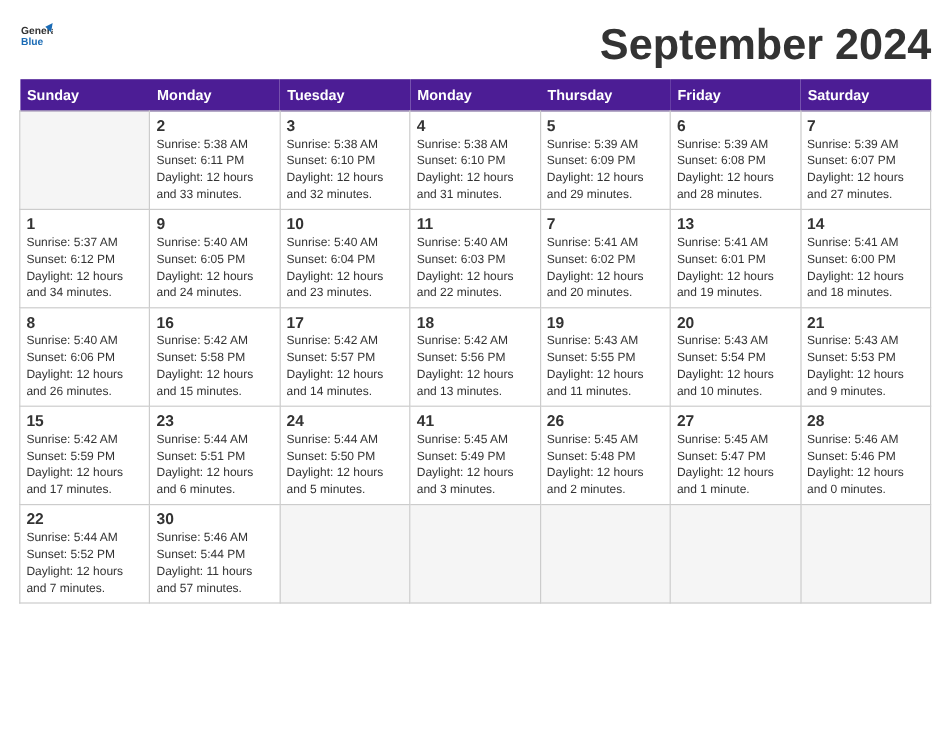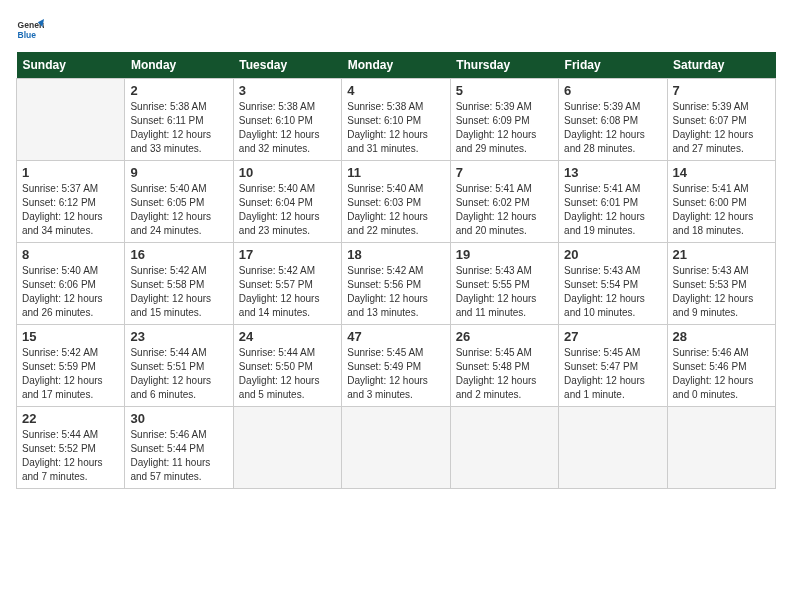--- a/index.html
+++ b/index.html
@@ -38,21 +38,21 @@
       color: #333;
       margin-top: 2px;
     }
     .calendar {
       width: 100%;
       border-collapse: collapse;
       margin-top: 8px;
       font-size: 11px;
     }
     .calendar th {
-      background: #14532d;
+      background: #4c1d95;
       color: #fff;
       text-align: left;
       padding: 6px 6px;
       font-size: 12px;
       font-weight: bold;
     }
     .calendar td {
       border: 1px solid #ccc;
       vertical-align: top;
       padding: 4px 5px;
@@ -80,20 +80,21 @@
 
 <div class="header-logo">
   <div class="logo">
     <svg class="logo-icon" viewBox="0 0 36 36">
       <text x="2" y="16" font-size="11" font-weight="bold" fill="#333">General</text>
       <text x="2" y="28" font-size="11" font-weight="bold" fill="#1a6bb5">Blue</text>
       <polygon points="28,8 36,4 34,14" fill="#1a6bb5"></polygon>
     </svg>
   </div>
   <div class="title-block">
+    <div class="month-title">September 2024</div>
   </div>
 </div>
 
 <table class="calendar">
   <thead>
     <tr id="weekday-header">
         <th>Sunday</th>
         <th>Monday</th>
         <th>Tuesday</th>
         <th>Monday</th>
@@ -127,21 +128,21 @@
         <td><span class="day-number">17</span><span class="day-info">Sunrise: 5:42 AM<br>Sunset: 5:57 PM<br>Daylight: 12 hours and 14 minutes.</span></td>
         <td><span class="day-number">18</span><span class="day-info">Sunrise: 5:42 AM<br>Sunset: 5:56 PM<br>Daylight: 12 hours and 13 minutes.</span></td>
         <td><span class="day-number">19</span><span class="day-info">Sunrise: 5:43 AM<br>Sunset: 5:55 PM<br>Daylight: 12 hours and 11 minutes.</span></td>
         <td><span class="day-number">20</span><span class="day-info">Sunrise: 5:43 AM<br>Sunset: 5:54 PM<br>Daylight: 12 hours and 10 minutes.</span></td>
         <td><span class="day-number">21</span><span class="day-info">Sunrise: 5:43 AM<br>Sunset: 5:53 PM<br>Daylight: 12 hours and 9 minutes.</span></td>
       </tr>
       <tr>
         <td><span class="day-number">15</span><span class="day-info">Sunrise: 5:42 AM<br>Sunset: 5:59 PM<br>Daylight: 12 hours and 17 minutes.</span></td>
         <td><span class="day-number">23</span><span class="day-info">Sunrise: 5:44 AM<br>Sunset: 5:51 PM<br>Daylight: 12 hours and 6 minutes.</span></td>
         <td><span class="day-number">24</span><span class="day-info">Sunrise: 5:44 AM<br>Sunset: 5:50 PM<br>Daylight: 12 hours and 5 minutes.</span></td>
-        <td><span class="day-number">47</span><span class="day-info">Sunrise: 5:45 AM<br>Sunset: 5:49 PM<br>Daylight: 12 hours and 3 minutes.</span></td>
+        <td><span class="day-number">41</span><span class="day-info">Sunrise: 5:45 AM<br>Sunset: 5:49 PM<br>Daylight: 12 hours and 3 minutes.</span></td>
         <td><span class="day-number">26</span><span class="day-info">Sunrise: 5:45 AM<br>Sunset: 5:48 PM<br>Daylight: 12 hours and 2 minutes.</span></td>
         <td><span class="day-number">27</span><span class="day-info">Sunrise: 5:45 AM<br>Sunset: 5:47 PM<br>Daylight: 12 hours and 1 minute.</span></td>
         <td><span class="day-number">28</span><span class="day-info">Sunrise: 5:46 AM<br>Sunset: 5:46 PM<br>Daylight: 12 hours and 0 minutes.</span></td>
       </tr>
       <tr>
         <td><span class="day-number">22</span><span class="day-info">Sunrise: 5:44 AM<br>Sunset: 5:52 PM<br>Daylight: 12 hours and 7 minutes.</span></td>
         <td><span class="day-number">30</span><span class="day-info">Sunrise: 5:46 AM<br>Sunset: 5:44 PM<br>Daylight: 11 hours and 57 minutes.</span></td>
         <td class="empty"></td>
         <td class="empty"></td>
         <td class="empty"></td>

